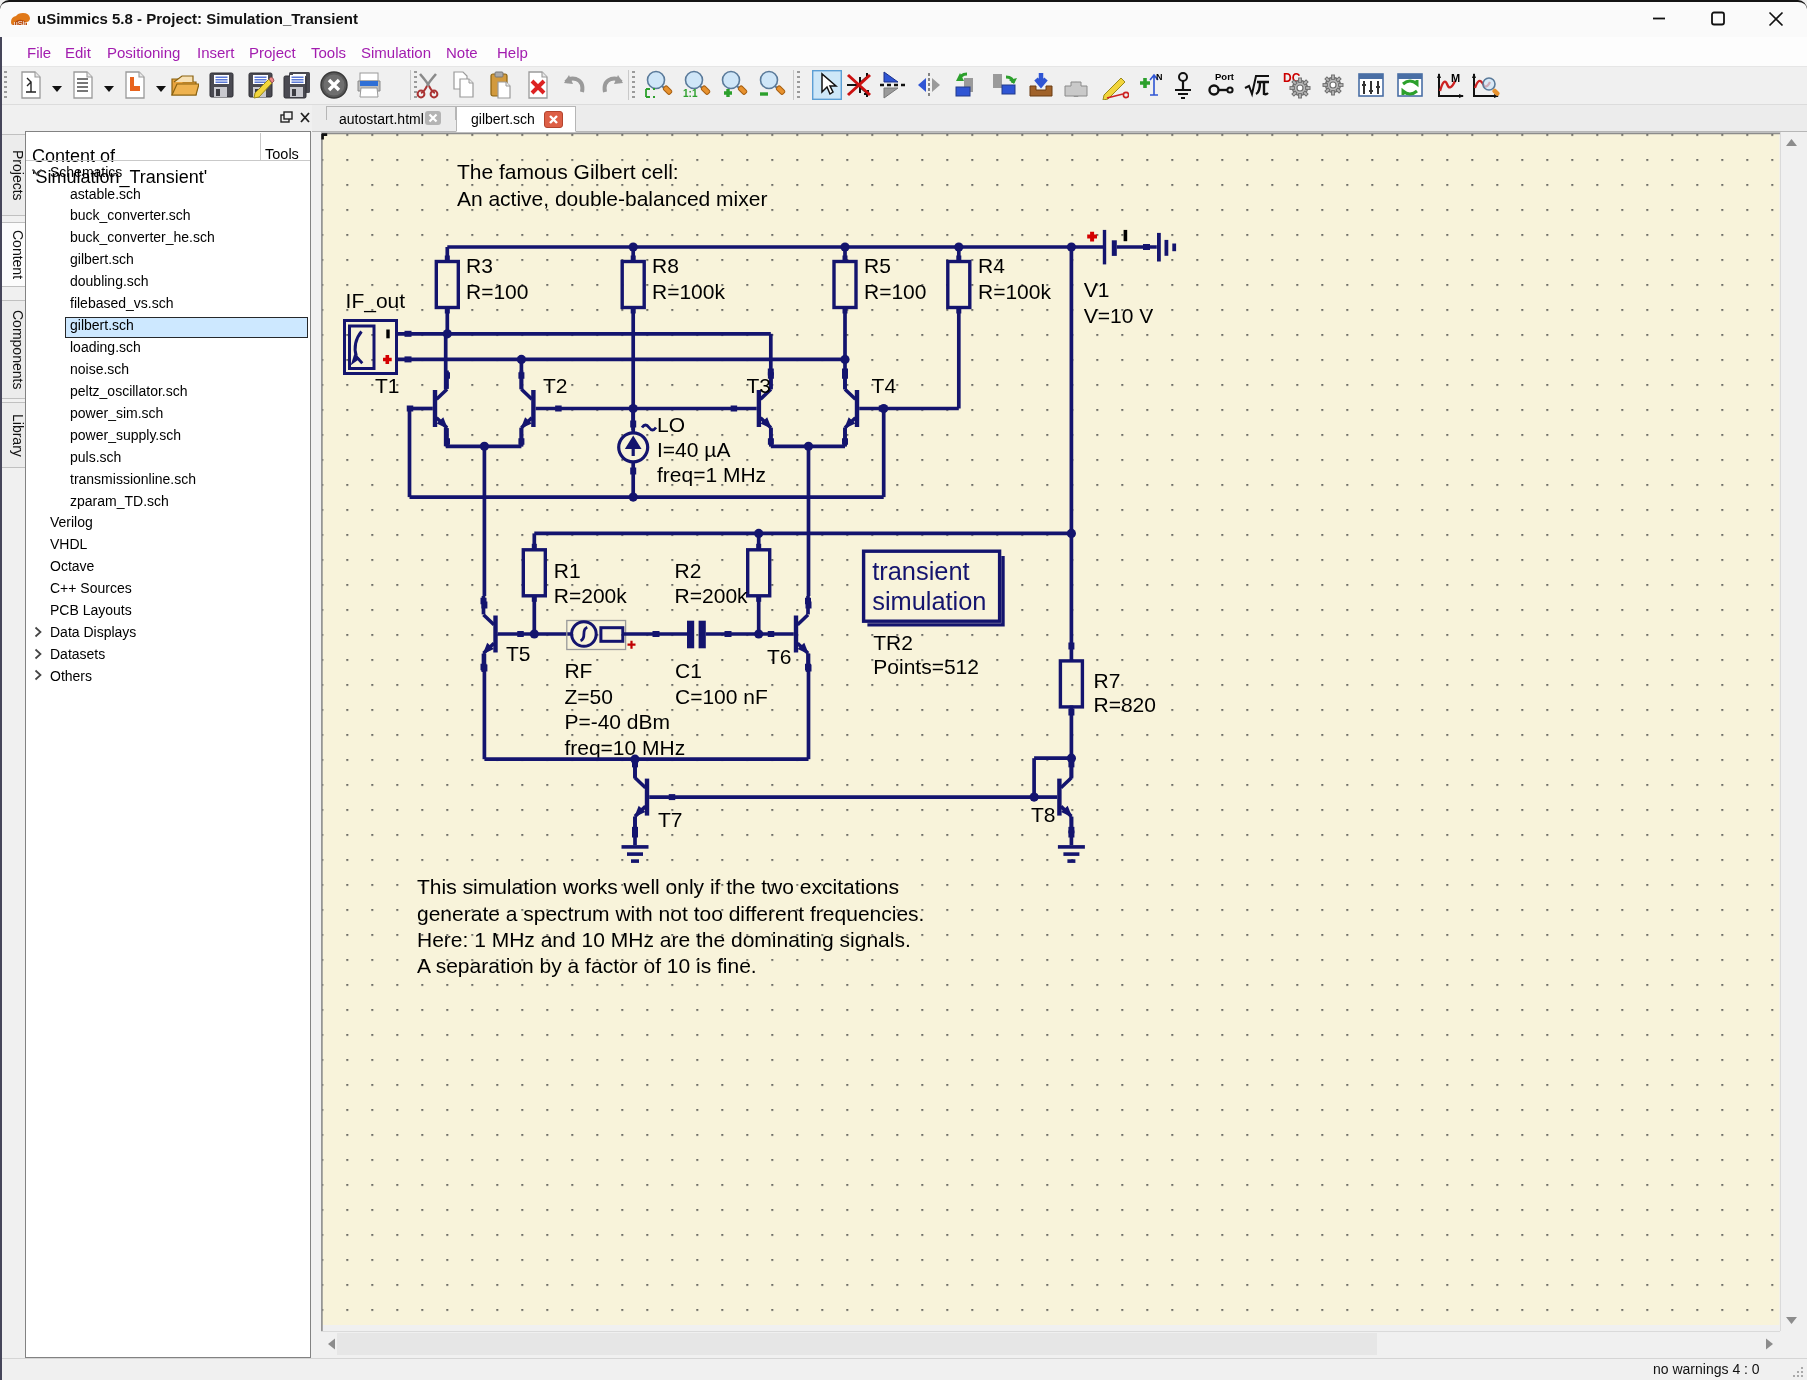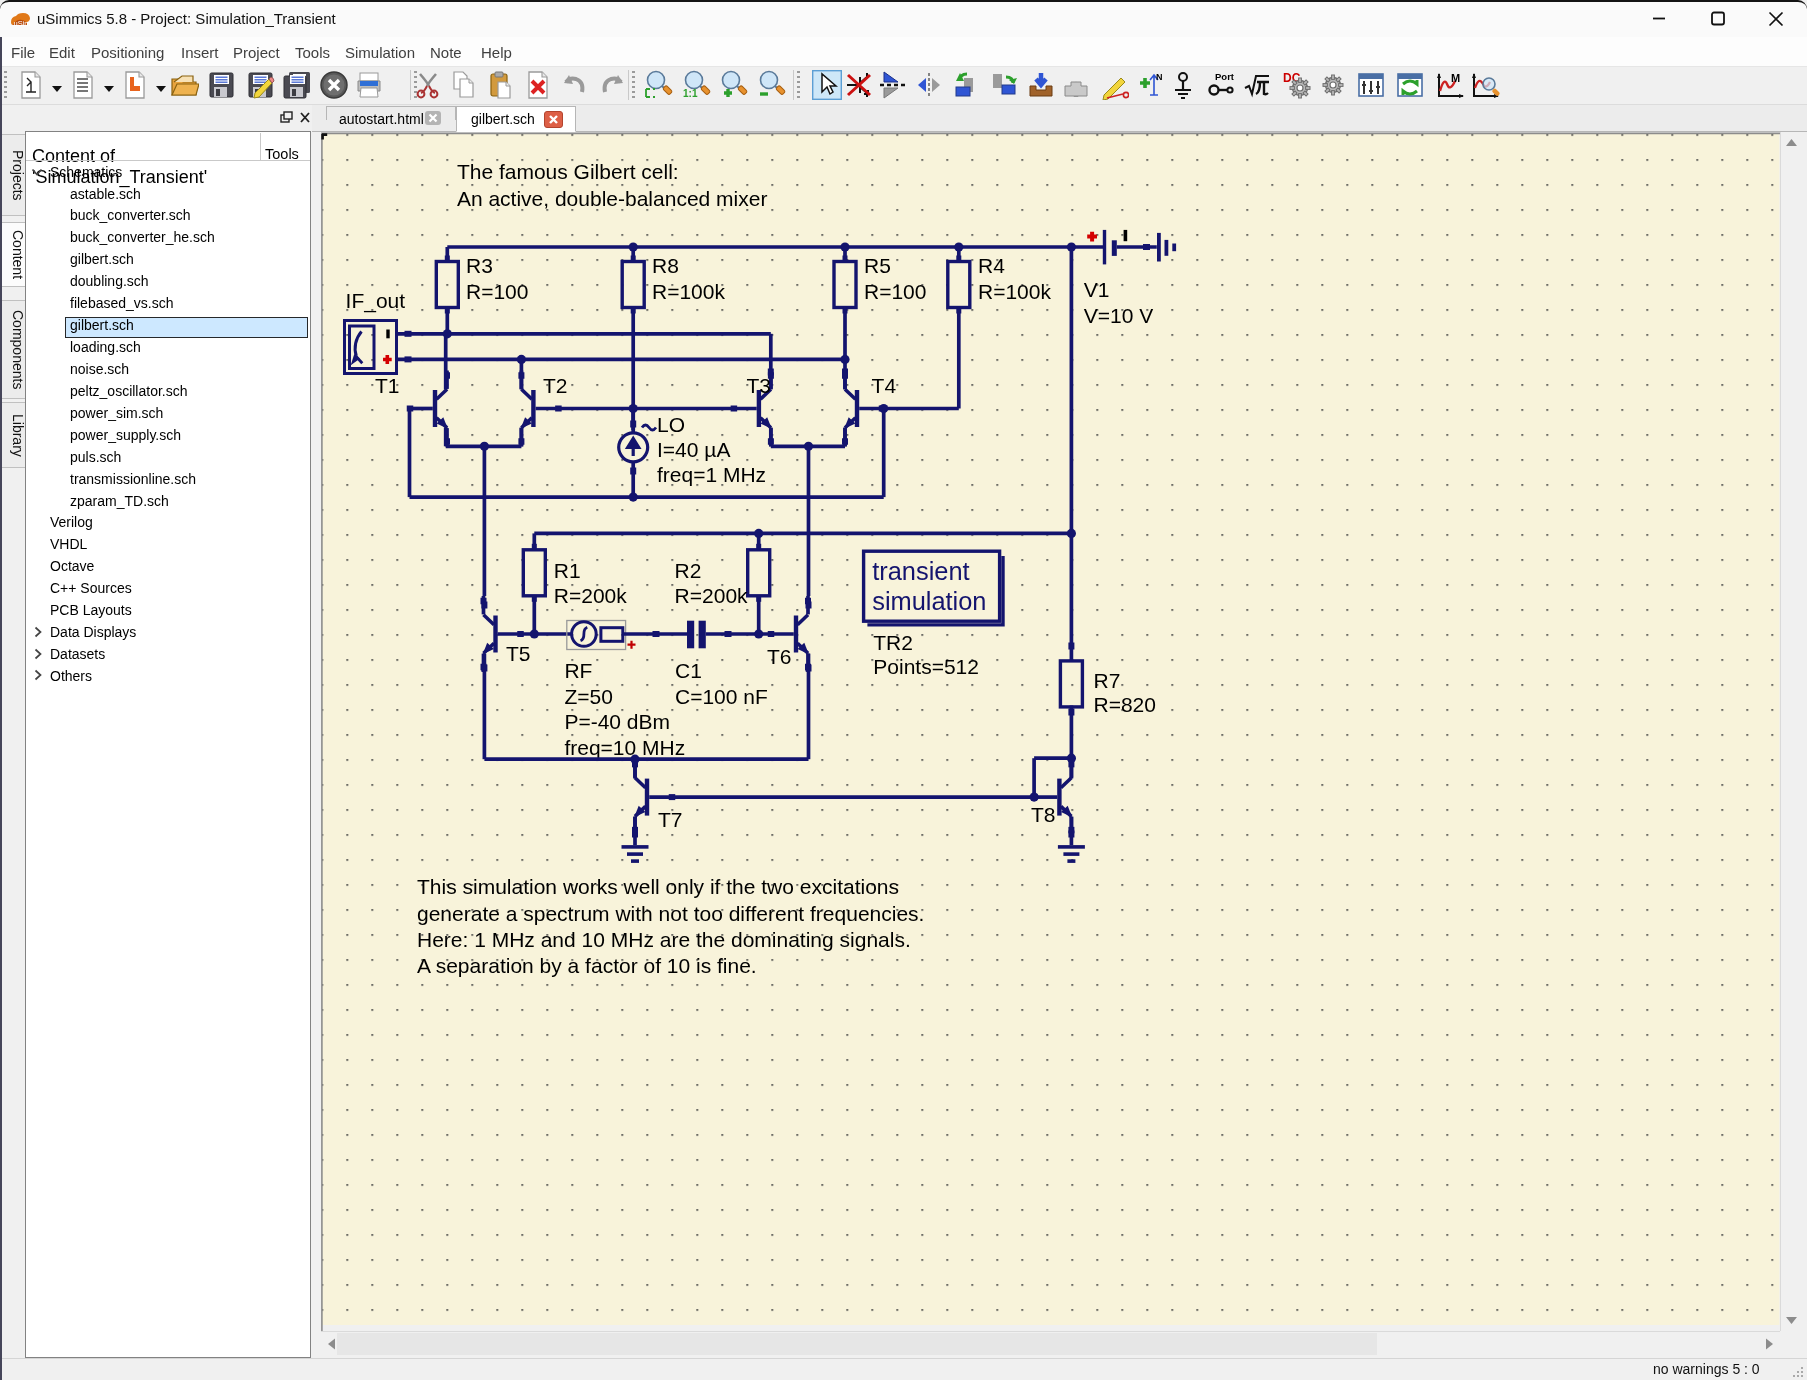--- a/index.html
+++ b/index.html
@@ -1,20 +1,20 @@
 <!DOCTYPE html>
 <html><head><meta charset="utf-8"><style>
   html,body{margin:0;padding:0;}
   body{width:1807px;height:1380px;position:relative;overflow:hidden;
        font-family:"Liberation Sans",sans-serif;background:#f0f0f0;}
   .abs{position:absolute;}
   #titlebar{left:0;top:0;width:1807px;height:37px;background:#fafafa;border-top:2.5px solid #141414;box-sizing:border-box;border-radius:9px 9px 0 0;}
-  #title-text{left:37px;top:10px;font-size:15px;color:#111;}
+  #title-text{left:37px;top:10px;font-size:15px;color:#111;font-weight:bold;}
   #menubar{left:0;top:37px;width:1807px;height:29px;background:#fdfdfd;}
-  .menu{position:absolute;top:44px;font-size:15px;color:#404040;}
+  .menu{position:absolute;top:44px;font-size:15px;color:#a21caf;margin-left:16px;}
   #toolbar{left:0;top:66px;width:1807px;height:39px;background:#f0f0f0;border-bottom:1px solid #dcdcdc;border-top:1px solid #e6e6e6;box-sizing:border-box;}
   .tsep{position:absolute;height:30px;width:1px;background:#c9c9c9;}
   .tdots{position:absolute;height:28px;width:3px;background-image:repeating-linear-gradient(#9a9a9a 0 2px,transparent 2px 5px);}
   .darr{position:absolute;width:0;height:0;border-left:5.5px solid transparent;border-right:5.5px solid transparent;border-top:6.5px solid #111;}
   #dockhdr{left:0;top:105px;width:312px;height:26px;background:#f0f0f0;}
   #treepanel{left:25px;top:131px;width:286px;height:1227px;background:#ffffff;border:1px solid #828282;box-sizing:border-box;}
   .vtab{left:0;width:26px;background:#ececec;border:1px solid #c0c0c0;border-right:none;border-radius:2px 0 0 2px;box-sizing:border-box;writing-mode:vertical-rl;text-align:center;font-size:14px;color:#111;}
   .trow{position:absolute;font-size:14px;color:#000;white-space:pre;}
   #tabbar{left:312px;top:105px;width:1495px;height:27px;background:#ececec;border-bottom:1px solid #b6b6b6;box-sizing:border-box;}
   .tab{position:absolute;top:105.5px;height:14px;box-sizing:border-box;font-size:14px;}
@@ -630,20 +630,20 @@
     <polygon points="11.5,7 17,14 6,14" fill="#8c8c8c"></polygon>
     <polygon points="11.5,1192 17,1185 6,1185" fill="#8c8c8c"></polygon>
   </svg>
   <svg class="abs" style="left:321px;top:1331px" width="1459" height="27">
     <rect x="16" y="2" width="1040" height="22" fill="#e6e6e6"></rect>
     <polygon points="7,13 14,7.5 14,18.5" fill="#8c8c8c"></polygon>
     <polygon points="1452,13 1445,7.5 1445,18.5" fill="#8c8c8c"></polygon>
   </svg>
   <div id="statusbar" class="abs"></div>
   <div class="abs" style="left:0;top:37px;width:2px;height:1343px;background:#46465a"></div>
-  <div id="statustext">no warnings 5 : 0</div>
+  <div id="statustext">no warnings 4 : 0</div>
   <svg class="abs" style="left:1792px;top:1366px" width="13" height="13">
     <rect x="9" y="1" width="2" height="2" fill="#a9a9a9"></rect>
     <rect x="5" y="5" width="2" height="2" fill="#a9a9a9"></rect>
     <rect x="9" y="5" width="2" height="2" fill="#a9a9a9"></rect>
     <rect x="1" y="9" width="2" height="2" fill="#a9a9a9"></rect>
     <rect x="5" y="9" width="2" height="2" fill="#a9a9a9"></rect>
     <rect x="9" y="9" width="2" height="2" fill="#a9a9a9"></rect>
   </svg>
 </body></html>

